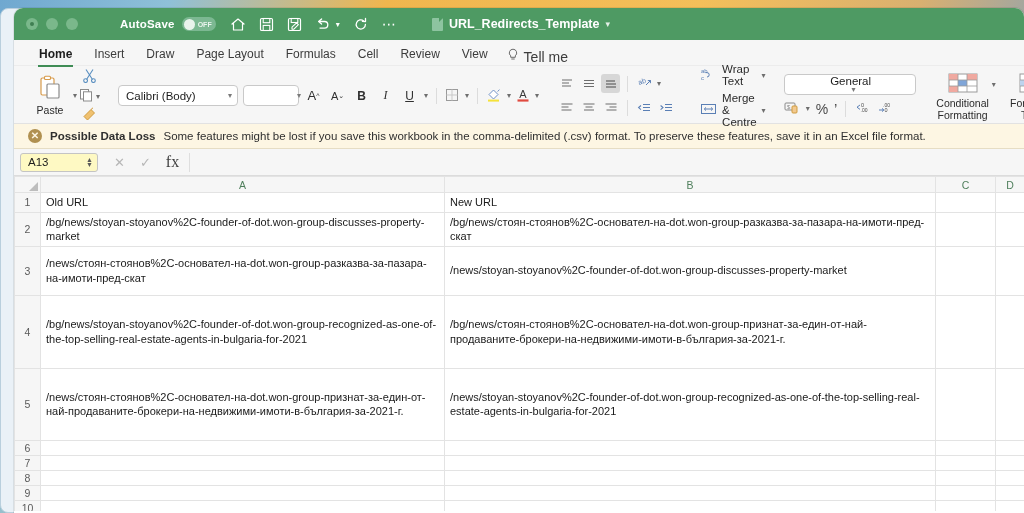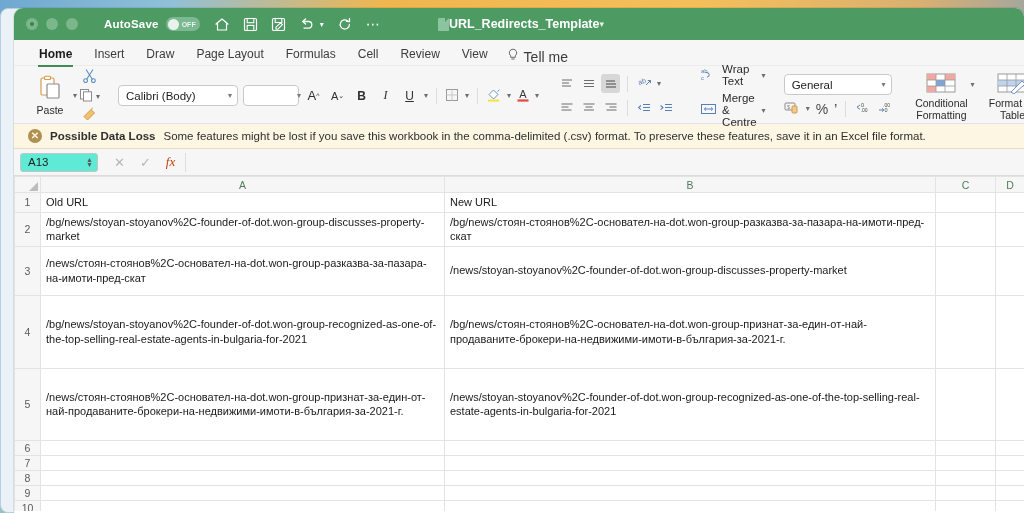--- a/index.html
+++ b/index.html
@@ -35,36 +35,36 @@
     position: relative;
     height: 32px;
     background: #4e9a63;
     display: flex; align-items: center;
   }
   .traffic { display: flex; gap: 8px; margin-left: 12px; }
   .dot { width: 12px; height: 12px; border-radius: 50%; background: #7ab88b;
          display: flex; align-items: center; justify-content: center; }
   .dot .inner { width: 4px; height: 4px; border-radius: 50%; background: #3f7f52; }
   .autosave-label {
-    margin-left: 26px; color: #ffffff; font-size: 11.5px; font-weight: bold;
+    margin-left: 42px; color: #ffffff; font-size: 11.5px; font-weight: bold;
     letter-spacing: .2px;
   }
   .toggle {
     margin-left: 7px; width: 34px; height: 14px; border-radius: 7px;
     background: #7cb892; display: flex; align-items: center; position: relative;
   }
   .toggle .knob { width: 11px; height: 11px; border-radius: 50%; background: #e9f3ec; margin-left: 2px; }
   .toggle .off { position: absolute; right: 4px; font-size: 7px; color: #eaf4ee; font-weight: bold; }
   .tb-icons { display: flex; align-items: center; gap: 13px; margin-left: 14px; }
   .tb-icons svg { display: block; }
   #doc-title {
     position: absolute; left: 4px; right: 0; text-align: center;
     color: #ffffff; font-size: 12.5px; font-weight: bold;
     pointer-events: none;
-    display: flex; align-items: center; justify-content: center; 
+    display: flex; align-items: center; justify-content: center; gap: 6px;
   }
   #doc-title .chev { font-size: 9px; font-weight: normal; opacity: .85; }
   #doc-title .xlicon { width: 11px; height: 13px; background: #8dc4a0; border-radius: 1px;
      display:inline-block; position: relative; }
   #doc-title .xlicon:after { content:""; position:absolute; right:0; top:0; border-left:4px solid #4e9a63; border-bottom:4px solid transparent; }
 
   
   #ribbon-tabs {
     height: 26px; background: #f6f6f6;
     display: flex; align-items: flex-end; gap: 0px;
@@ -101,21 +101,21 @@
   .fontrow1, .fontrow2 { display: flex; align-items: center; gap: 5px; }
   .combo {
     background: #ffffff; border: 1px solid #c9c9c9; border-radius: 4px;
     height: 21px; display: flex; align-items: center; justify-content: space-between;
     padding: 0 5px 0 7px; font-size: 11.5px; color: #1c1c1c;
   }
   .combo .cv { white-space: nowrap; overflow: hidden; }
   .combo .cx { font-size: 8px; color: #7a7a7a; margin-left: 6px; }
   #font-name-combo { width: 120px; }
   #font-size-combo { width: 56px; gap: 40px; }
-  #number-format-combo { width: 108px; }
+  #number-format-combo { width: 132px; flex-direction: column; }
   .ibtn { width: 19px; height: 19px; display: flex; align-items: center; justify-content: center;
           font-size: 12px; color: #303030; border-radius: 3px; }
   .ibtn.sel { background: #d7d7d7; }
   .mini-chev { font-size: 8px; color: #6e6e6e; }
 
   .align-col { display: flex; flex-direction: column; gap: 5px; }
   .align-row { display: flex; align-items: center; gap: 3px; }
   .wrapbtn { display: flex; align-items: center; gap: 5px; font-size: 11.5px; }
 
   .stylegrp { display: flex; align-items: flex-start; gap: 9px; }
@@ -141,27 +141,27 @@
   #warning-banner .wtitle { font-weight: bold; }
 
   
   #formula-bar {
     height: 27px; background: #f6f6f6;
     display: flex; align-items: center;
     border-bottom: 1px solid #dcdcdc;
     padding-left: 6px;
   }
   #name-box {
-    width: 78px; height: 19px; background: #5eead4; border: 1px solid #c4c4c4;
+    width: 78px; height: 19px; background: #fef9c3; border: 1px solid #c4c4c4;
     border-radius: 3px; display: flex; align-items: center; justify-content: space-between;
     padding: 0 4px 0 7px; font-size: 11.5px; color: #1c1c1c;
   }
   #name-box .spin { display: flex; flex-direction: column; line-height: 5px; font-size: 7px; color: #595959; }
   .fb-btns { display: flex; align-items: center; gap: 15px; margin-left: 16px; color: #b6b6b6; font-size: 13px; }
-  .fb-btns .fx { font-style: italic; font-family: "Liberation Serif", serif; color: #c2410c; font-size: 13px; }
+  .fb-btns .fx { font-family: "Liberation Serif", serif; color: #404040; font-size: 16px; }
   #formula-input {
     flex: 1; height: 19px; margin-left: 10px; border-left: 1px solid #dedede;
     font-size: 11.5px; color: #1c1c1c; padding-left: 8px; display: flex; align-items: center;
   }
 
   
   #grid-wrap { position: relative; background: #ffffff; height: 335px; overflow: hidden; }
   table.grid { border-collapse: collapse; table-layout: fixed; width: 1010px; }
   table.grid col.c-hdr { width: 26px; }
   table.grid col.c-a   { width: 404px; }

